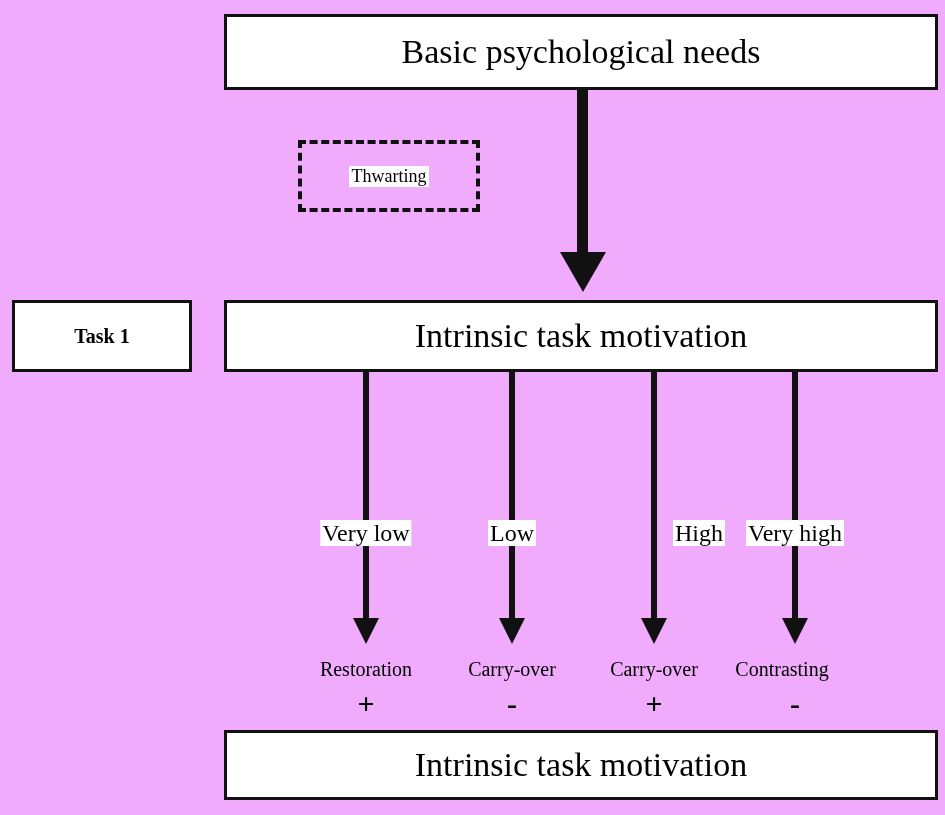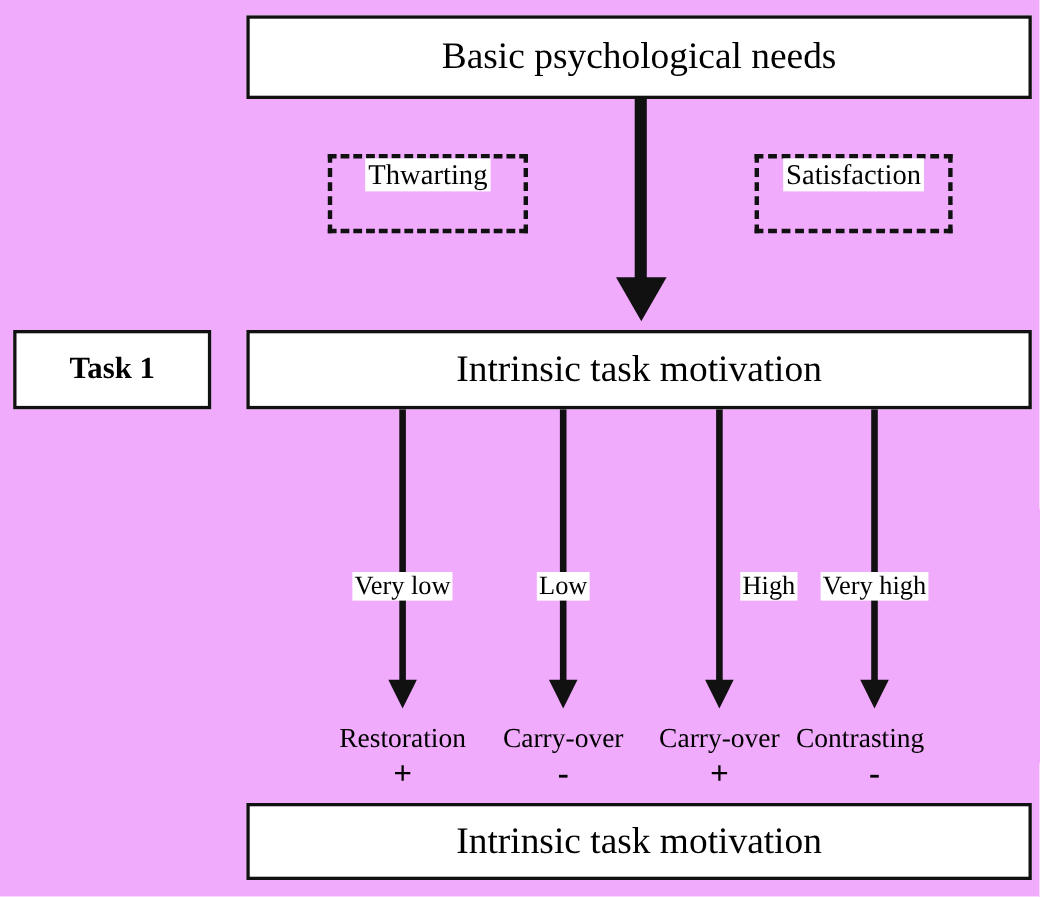--- a/index.html
+++ b/index.html
@@ -23,32 +23,32 @@
     box-sizing: border-box;
     border: 3px solid #111111;
     background: #ffffff;
     display: flex;
     align-items: center;
     justify-content: center;
     text-align: center;
     z-index: 4;
   }
   .box-wide { font-size: 34px; }
-  .box-task { font-size: 28px; font-weight: bold; }
+  .box-task { font-size: 20px; font-weight: bold; }
 
   .dashbox {
     position: absolute;
     box-sizing: border-box;
     border: 4px dashed #111111;
     background: transparent;
     display: flex;
-    align-items: flex-start;
+    align-items: center;
     justify-content: center;
     text-align: center;
-    font-size: 26px;
+    font-size: 18px;
     z-index: 5;
   }
   .dashbox span { background: #ffffff; padding: 0 3px; }
 
   .vline {
     position: absolute;
     background: #111111;
     z-index: 2;
   }
   .thickline {
@@ -79,21 +79,21 @@
     white-space: nowrap;
     transform: translateX(-50%);
     z-index: 6;
   }
   .mid-label span {
     background: #ffffff;
     padding: 0 2px;
   }
   .out-label {
     position: absolute;
-    font-size: 25px;
+    font-size: 20px;
     text-align: center;
     white-space: nowrap;
     transform: translateX(-50%);
     z-index: 6;
   }
   .sign-label {
     position: absolute;
     font-size: 30px;
     font-weight: bold;
     text-align: center;
@@ -109,23 +109,20 @@
 
   <div class="box box-wide" style="left:224px; top:14px; width:714px; height:76px;">
     <span>Basic psychological needs</span>
   </div>
 
   <div class="thickline" style="left:577px; top:90px; width:11px; height:166px;"></div>
   <div class="arrowhead arrow-big" style="left:560px; top:252px;"></div>
 
   <div class="dashbox" style="left:298px; top:140px; width:182px; height:72px;">
     <span>Thwarting</span>
-  </div>
-  <div class="dashbox" style="left:686px; top:140px; width:180px; height:72px;">
-    <span>Satisfaction</span>
   </div>
 
   <div class="box box-task" style="left:12px; top:300px; width:180px; height:72px;">
     <span>Task 1</span>
   </div>
 
   <div class="box box-wide" style="left:224px; top:300px; width:714px; height:72px;">
     <span>Intrinsic task motivation</span>
   </div>
 

